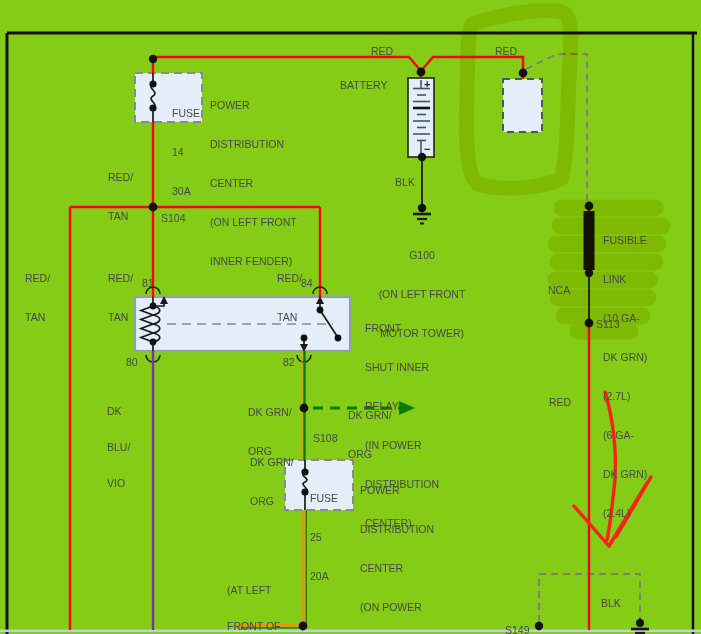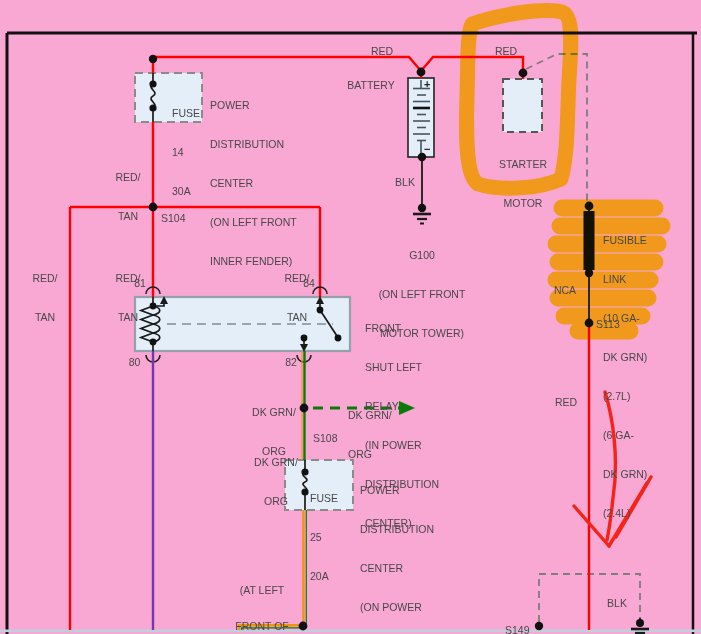--- a/index.html
+++ b/index.html
@@ -1,20 +1,20 @@
 <!DOCTYPE html>
 <html><head>
 <meta charset="utf-8">
 <style>
   html,body{margin:0;padding:0;background:#fff;}
-  .stage{position:relative;width:701px;height:634px;background:#f9a8d4;overflow:hidden;
+  .stage{position:relative;width:701px;height:634px;background:#84cc16;overflow:hidden;
          font-family:"Liberation Sans",sans-serif;}
   .stage svg{position:absolute;left:0;top:0;}
   .lbl{position:absolute;font:10.5px/13px "Liberation Sans",sans-serif;color:#484848;white-space:pre;}
-  .r{text-align:center}
+  .r{text-align:left}
   .c{text-align:center}
   .lh12{line-height:12px}
   .ln{display:block}
   .big{font-size:11px;font-weight:bold}
 </style>
 </head>
 <body>
 
 <div class="stage">
 
@@ -198,58 +198,59 @@
 <div class="lbl big" style="left:424px;top:143px;color:#222"><span>−</span></div>
 
 <div class="lbl c" style="left:390px;top:176px;width:30px"><span>BLK</span></div>
 
 <div class="lbl c" style="left:367px;top:223px;width:110px">
   <span class="ln">G100</span>
   <span class="ln">(ON LEFT FRONT</span>
   <span class="ln">MOTOR TOWER)</span>
 </div>
 
-<div class="lbl c" style="left:480px;top:132px;width:86px">
-  <span class="ln">STARTER</span>
-  <span class="ln">MOTOR</span>
-</div>
 
 <div class="lbl" style="left:161px;top:212px"><span>S104</span></div>
 
 <div class="lbl r" style="left:108px;top:145px;width:40px">
   <span class="ln">RED/</span>
   <span class="ln">TAN</span>
 </div>
 <div class="lbl r" style="left:25px;top:246px;width:40px">
   <span class="ln">RED/</span>
   <span class="ln">TAN</span>
 </div>
 <div class="lbl r" style="left:108px;top:246px;width:40px">
   <span class="ln">RED/</span>
   <span class="ln">TAN</span>
 </div>
 <div class="lbl r" style="left:277px;top:246px;width:40px">
   <span class="ln">RED/</span>
   <span class="ln">TAN</span>
 </div>
 
-<div class="lbl r" style="left:132px;top:277px;width:16px"><span>81</span></div>
+<div class="lbl r" style="left:142px;top:277px;width:16px"><span>81</span></div>
 <div class="lbl r" style="left:301px;top:277px;width:16px"><span>84</span></div>
 <div class="lbl r" style="left:126px;top:356px;width:17px"><span>80</span></div>
 <div class="lbl r" style="left:283px;top:356px;width:16px"><span>82</span></div>
 
 <div class="lbl" style="left:365px;top:296px">
   <span class="ln">FRONT</span>
-  <span class="ln">SHUT LEFT</span>
+  <span class="ln">SHUT INNER</span>
   <span class="ln">RELAY</span>
   <span class="ln">(IN POWER</span>
   <span class="ln">DISTRIBUTION</span>
   <span class="ln">CENTER)</span>
 </div>
 
+<div class="lbl r lh12" style="left:107px;top:381px;width:42px">
+  <span class="ln">DK</span>
+  <span class="ln">BLU/</span>
+  <span class="ln">VIO</span>
+</div>
 
 <div class="lbl r" style="left:248px;top:380px;width:52px">
   <span class="ln">DK GRN/</span>
   <span class="ln">ORG</span>
 </div>
 <div class="lbl" style="left:348px;top:383px">
   <span class="ln">DK GRN/</span>
   <span class="ln">ORG</span>
 </div>
 <div class="lbl" style="left:313px;top:432px"><span>S108</span></div>

